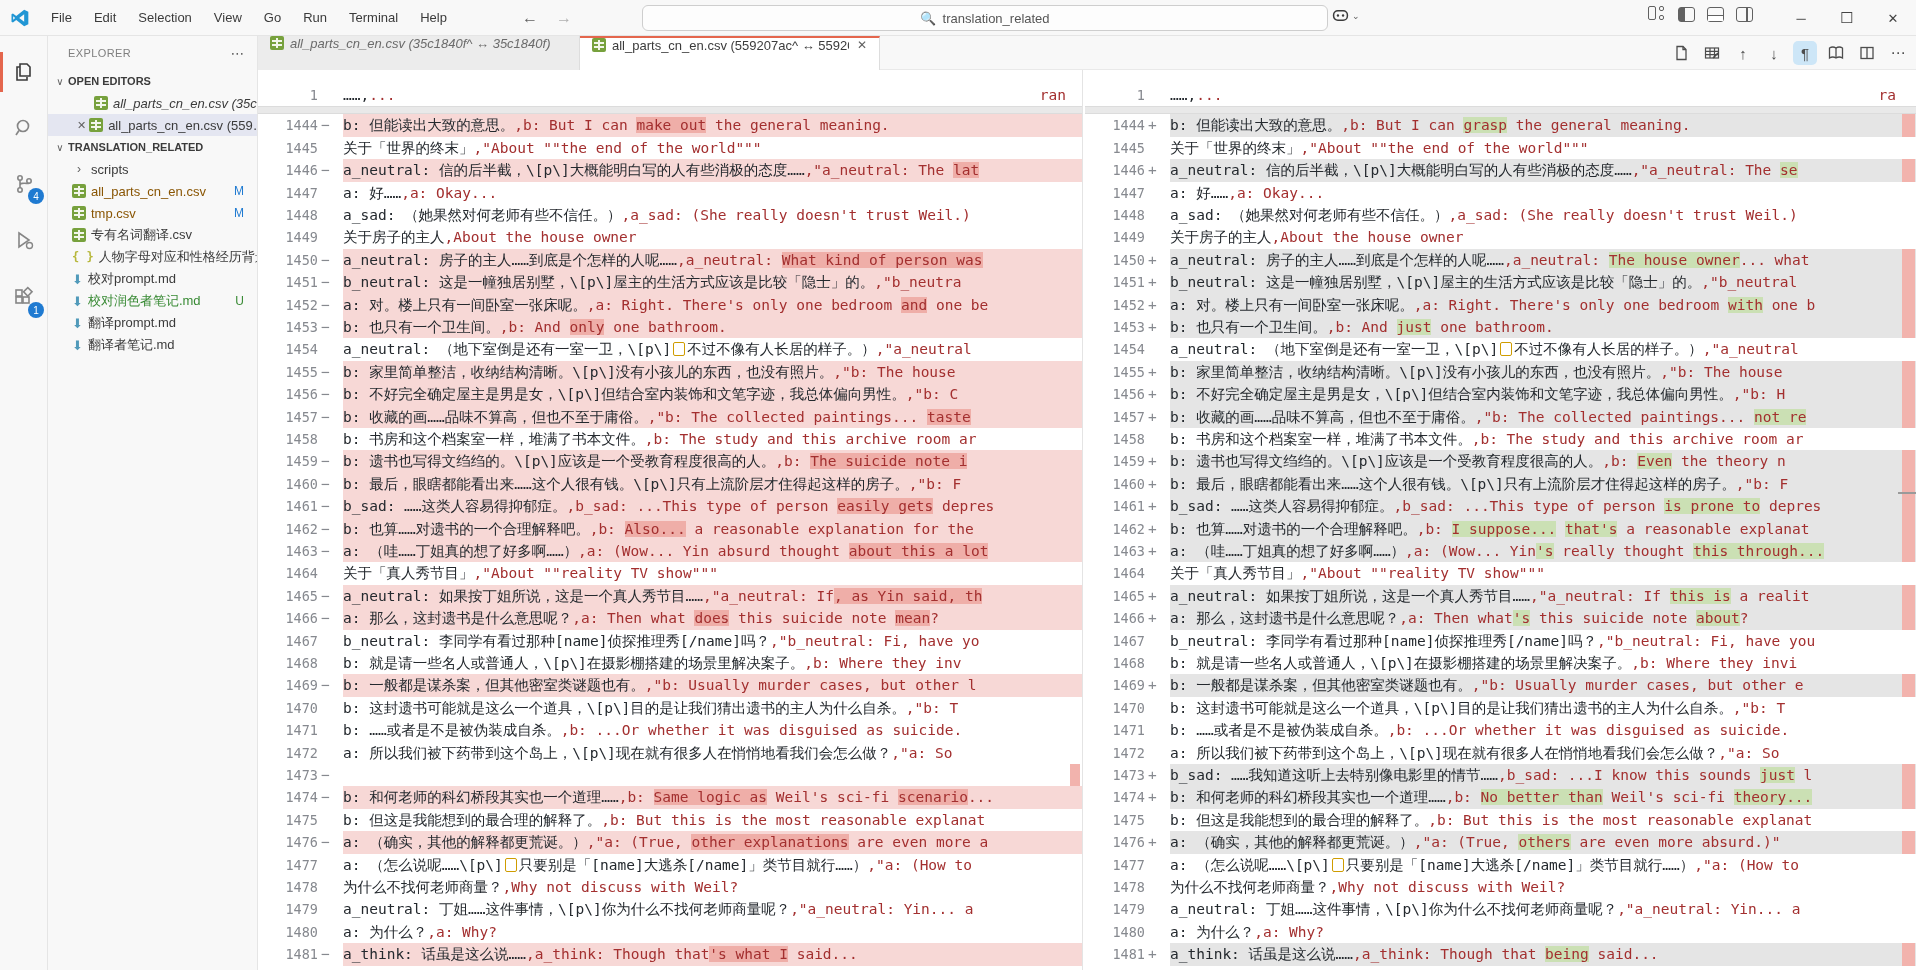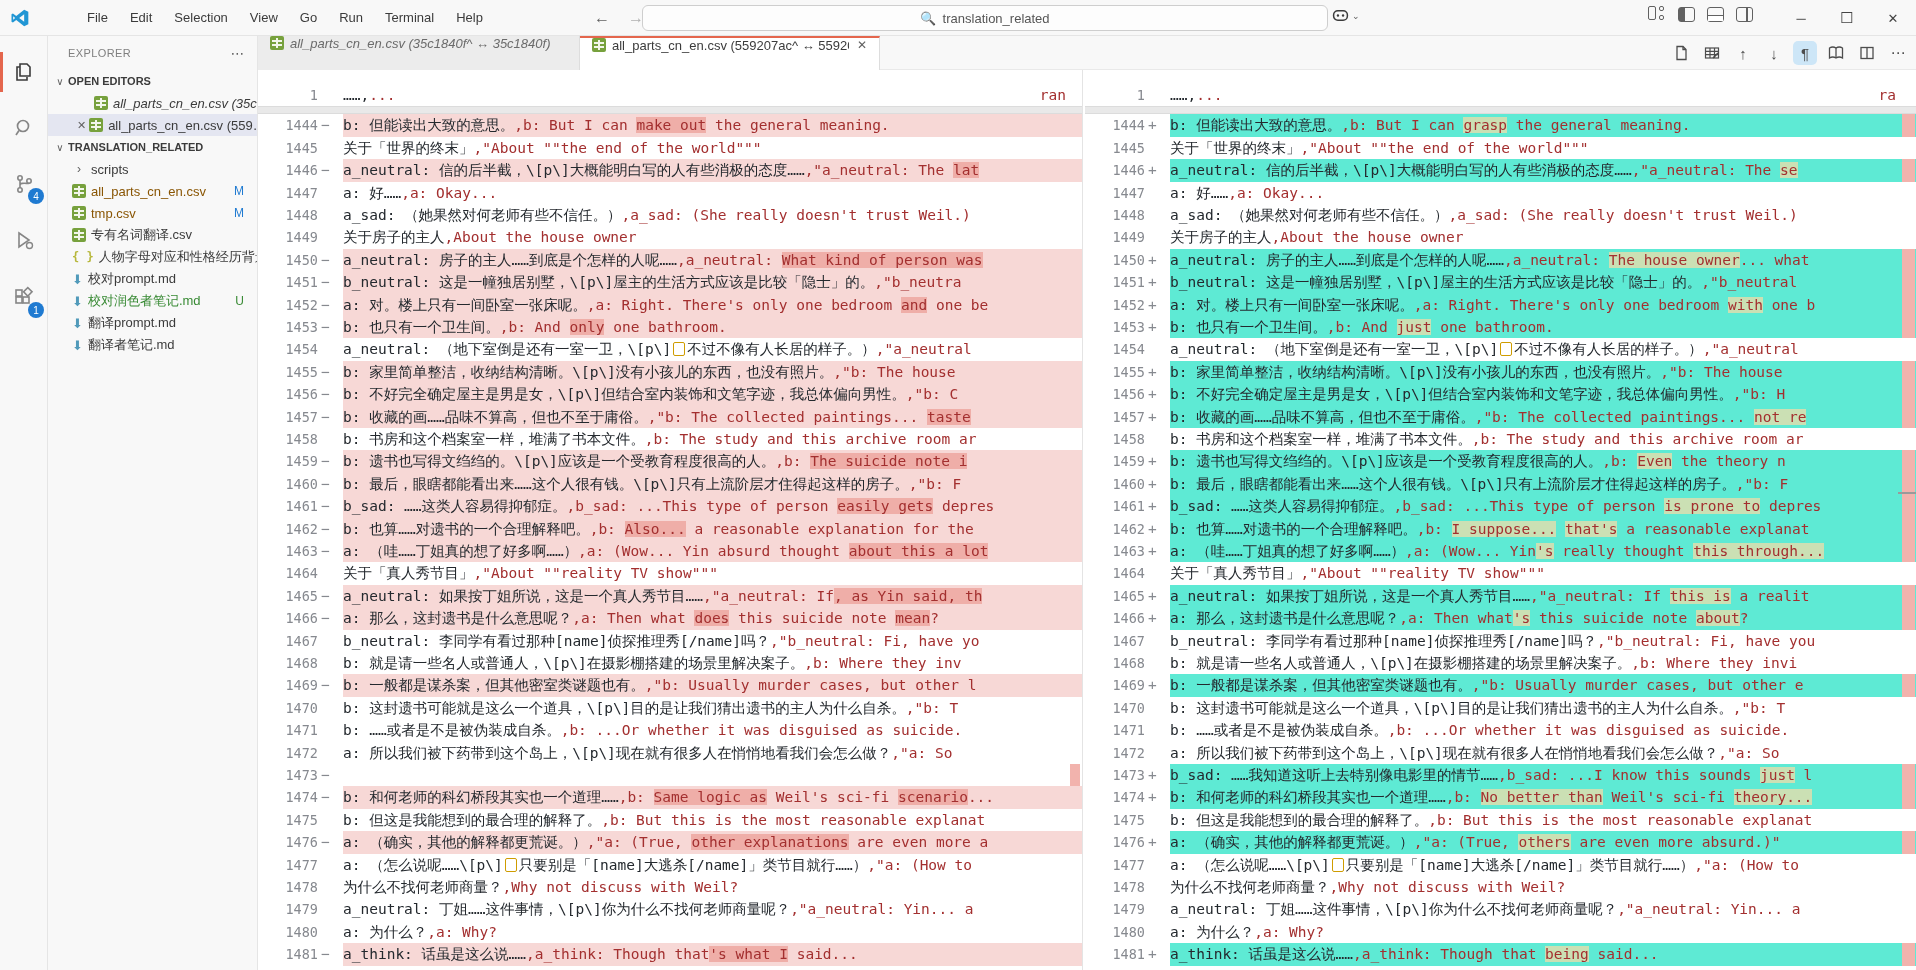--- a/index.html
+++ b/index.html
@@ -4,21 +4,21 @@
 <style>
   * { margin:0; padding:0; box-sizing:border-box; }
   html,body { background:#fff; }
   #app {
     position:relative; width:1916px; height:970px; overflow:hidden;
     font-family:"Liberation Sans","DejaVu Sans",sans-serif;
     color:#3b3b3b; background:#ffffff;
   }
   
   .titlebar { position:absolute; left:0; top:0; width:1916px; height:36px;
-    background:#f8f8f8; border-bottom:1px solid #e5e5e5; display:flex; align-items:center;gap:36px; }
+    background:#f8f8f8; border-bottom:1px solid #e5e5e5; display:flex; align-items:center; }
   .vslogo { width:20px; height:20px; margin:0 12px 0 10px; }
   .menus { display:flex; gap:4px; font-size:13px; color:#3b3b3b; }
   .menus span { padding:4px 9px; border-radius:5px; cursor:default; }
   .navarrows { margin-left:66px; display:flex; gap:18px; font-size:16px; color:#616161; }
   .navarrows .fwd { color:#b0b0b0; }
   .searchbox { position:absolute; left:642px; top:5px; width:686px; height:26px;
     background:#fdfdfd; border:1px solid #cecece; border-radius:6px;
     display:flex; align-items:center; justify-content:center; font-size:13px; color:#555; }
   .searchbox .mag { margin-right:6px; color:#747474; font-size:13px; }
   .copilot { position:absolute; left:1332px; top:7px; display:flex; align-items:center; gap:3px; color:#3b3b3b; }
@@ -75,21 +75,21 @@
   
   .pane { position:absolute; top:70px; height:900px; background:#fff; overflow:hidden; }
   #paneL { left:258px; width:825px; border-right:1px solid #e4e4e4; }
   #paneR { left:1085px; width:831px; }
   .drow { position:absolute; left:0; width:100%; height:22.4px; line-height:22.4px;
     font-family:"DejaVu Sans Mono","Liberation Mono",monospace; font-size:14.5px; white-space:nowrap; }
   .drow .num { position:absolute; left:0; width:60px; text-align:right; color:#86898f; font-size:13.5px; }
   .drow .mk  { position:absolute; left:63px; width:16px; color:#86898f; }
   .drow .ct  { position:absolute; left:85px; right:0; top:0; bottom:0; overflow:hidden; }
   .ct.rem { background:#f7d8d6; }
-  .ct.add { background:#5eead4; }
+  .ct.add { background:#e5e5e5; }
   .cn { color:#24292e; }
   .en { color:#a32f2f; }
   .rem .hl { background:#efaea8; }
   .add .hl { background:#cbe0b4; }
   .boxch { display:inline-block; width:12px; height:14px; border:1px solid #cf9c00; border-radius:2px; vertical-align:-2px; margin:0 2px; }
   .sepbar { position:absolute; left:0; width:100%; height:8px; background:#e9e9e9; border-top:1px solid #dcdcdc; border-bottom:1px solid #dcdcdc; }
   .frag { position:absolute; top:0; color:#a32f2f; }
   .ruler { position:absolute; top:0; width:10px; }
   #paneL .ruler { right:2px; }
   .wruler { position:absolute; left:1902px; top:70px; width:13px; height:900px; }

